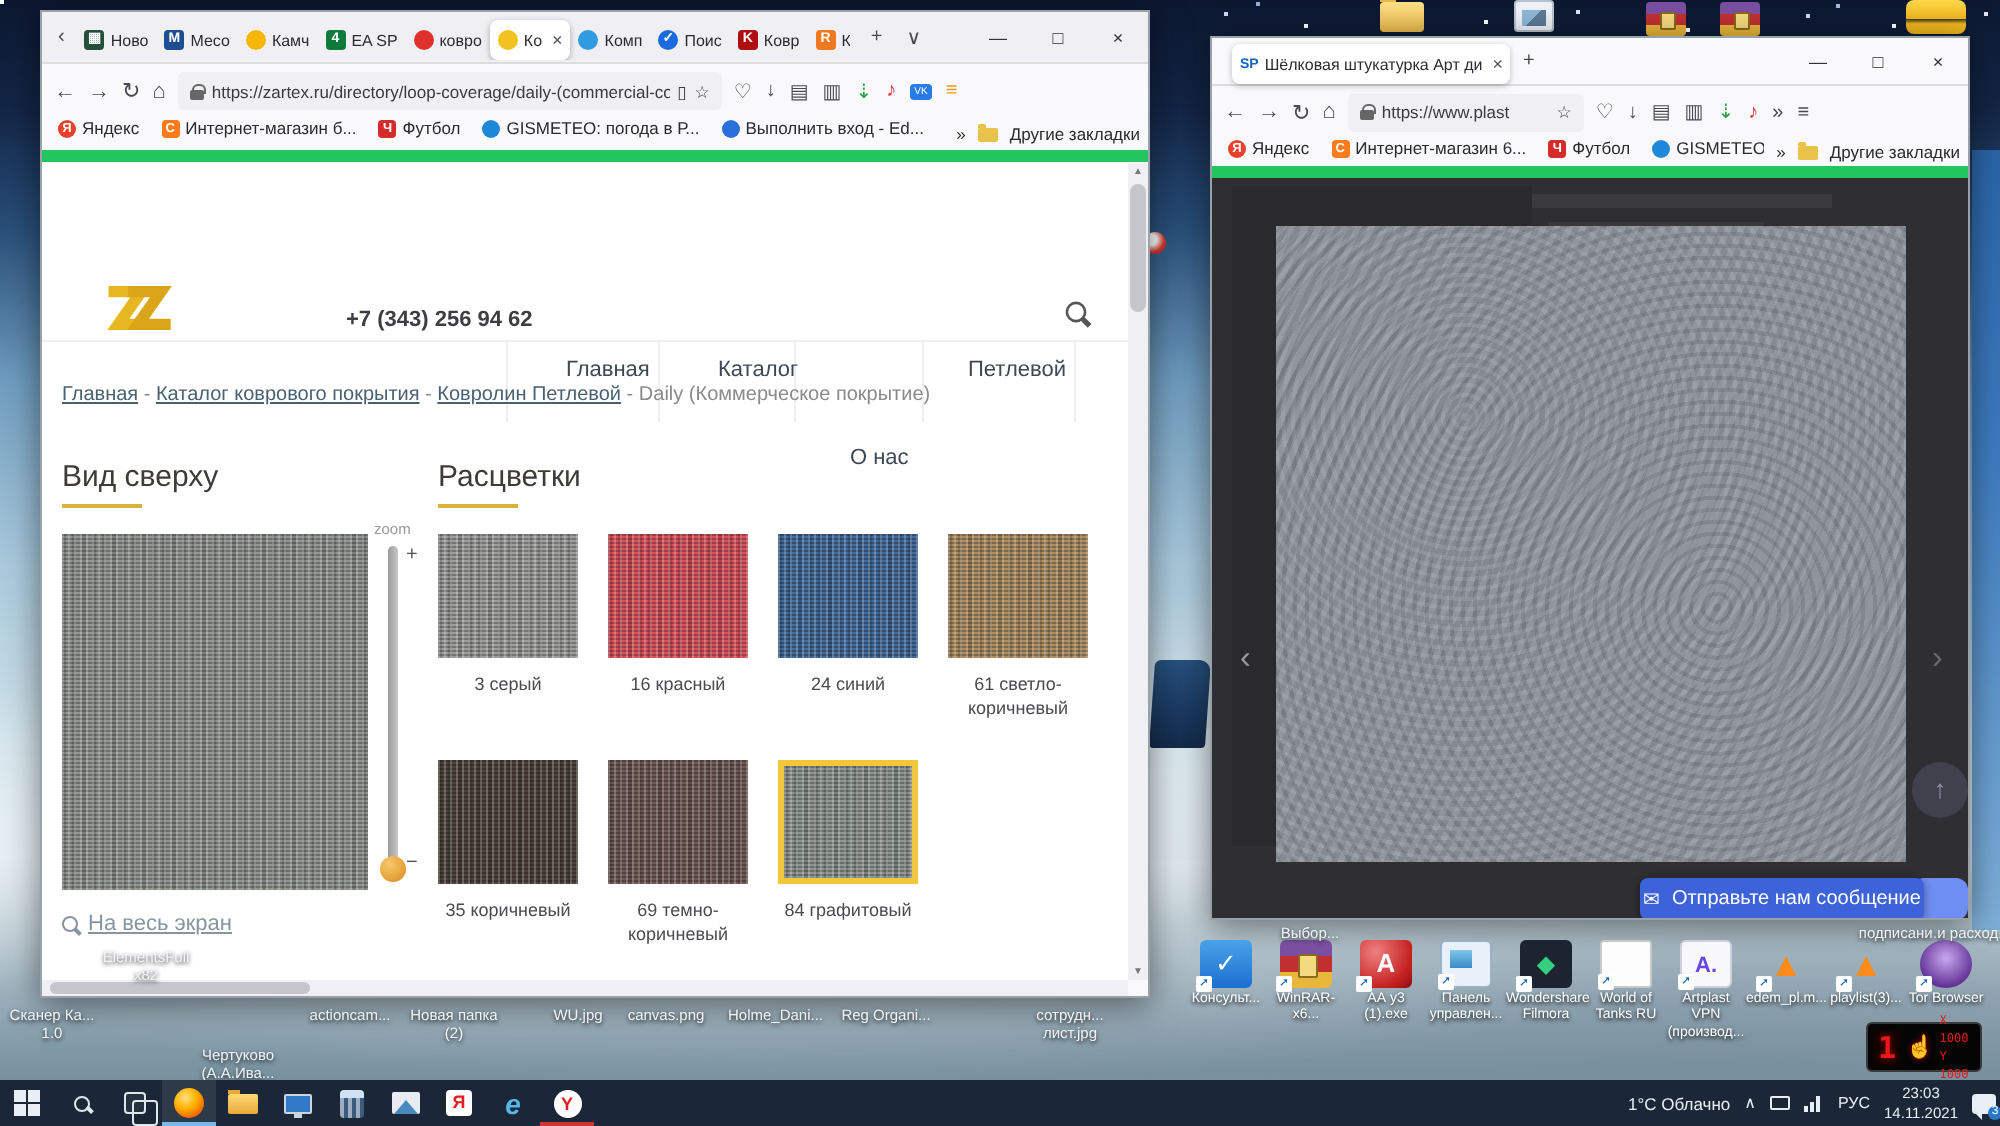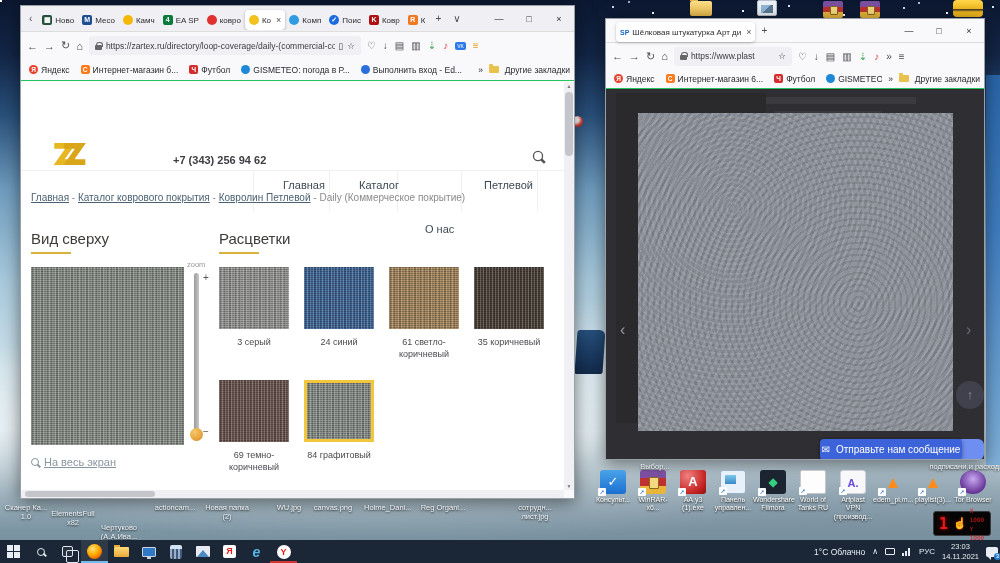--- a/index.html
+++ b/index.html
@@ -43,21 +43,21 @@
   .urlbar { display:flex; align-items:center; gap:4px; background:#f0f0f4; border-radius:3px;
     height:19px; padding:0 6px; font-size:8.5px; color:#3a3a42; overflow:hidden; }
   .url-text { white-space:nowrap; overflow:hidden; flex:1; }
   .lock { width:7px; height:5px; background:#666; border-radius:1px; position:relative; margin-top:3px; flex:0 0 auto; }
   .lock::before { content:""; position:absolute; top:-3px; left:1px; width:5px; height:4px;
     border:1px solid #666; border-bottom:none; border-radius:3px 3px 0 0; }
   .mag { width:8px; height:8px; border:1.5px solid currentColor; border-radius:50%; position:relative; flex:0 0 auto; }
   .mag::after { content:""; position:absolute; width:4px; height:1.5px; background:currentColor;
     transform:rotate(45deg); right:-3px; bottom:-1px; }
   .tool-icons { display:flex; align-items:center; gap:7px; font-size:10px; color:#4a4a52; flex:0 0 auto; }
-  .bkm-bar { display:flex; align-items:center; gap:11px; background:#f9f9fb; border-bottom:1px solid #22c55e;
+  .bkm-bar { display:flex; align-items:flex-start; gap:11px; background:#f9f9fb; border-bottom:6px solid #22c55e;
     padding:0 8px; font-size:8.5px; color:#2a2a30; overflow:hidden; position:relative; }
   .bkm { display:flex; align-items:center; gap:3px; flex:0 0 auto; }
   .bkm .fav { width:9px; height:9px; line-height:9px; font-size:6.5px; }
   .bkm-right { position:absolute; right:4px; top:0; height:100%; display:flex; align-items:center; gap:6px;
     background:#f9f9fb; padding-left:6px; }
   .folder-ico { width:10px; height:7px; background:#e8c24a; border-radius:1px; position:relative; }
   .folder-ico::before { content:""; position:absolute; top:-2px; left:0; width:4px; height:2px; background:#e8c24a; border-radius:1px 1px 0 0; }
 
   
   #left-win { left:20px; top:5px; width:555px; height:494px; }
@@ -385,20 +385,24 @@
         <span class="mag"></span>
         <span class="lbl">На весь экран</span>
       </div>
 
       <div class="swatch-grid" id="swatch-grid">
           <div class="swatch-cell">
             <div class="carpet sw-img" style="background-color: rgb(156, 156, 154);"></div>
             <div class="sw-label">3 серый</div>
           </div>
           <div class="swatch-cell">
+            <div class="carpet sw-img" style="background-color: rgb(216, 80, 90);"></div>
+            <div class="sw-label">16 красный</div>
+          </div>
+          <div class="swatch-cell">
             <div class="carpet sw-img" style="background-color: rgb(65, 105, 155);"></div>
             <div class="sw-label">24 синий</div>
           </div>
           <div class="swatch-cell">
             <div class="carpet sw-img" style="background-color: rgb(171, 139, 96);"></div>
             <div class="sw-label">61 светло-коричневый</div>
           </div>
           <div class="swatch-cell">
             <div class="carpet sw-img" style="background-color: rgb(77, 66, 57);"></div>
             <div class="sw-label">35 коричневый</div>
@@ -537,21 +541,21 @@
         <div class="dicon vlc"></div>
         <div class="lbl">playlist(3)...</div>
       </div>
       <div class="dt-item" style="left: 953px;">
         <div class="dicon tor"></div>
         <div class="lbl">Tor Browser</div>
       </div>
     </div>
   <div id="desktop-labels">
       <div class="frag" style="left: 3px; top: 503px;">Сканер Ка... 1.0</div>
-      <div class="frag" style="left: 50px; top: 509px;">ElementsFull x82</div>
+      <div class="frag" style="left: 50px; top: 474px;">ElementsFull x82</div>
       <div class="frag" style="left: 96px; top: 523px;">Чертуково (А.А.Ива...</div>
       <div class="frag" style="left: 152px; top: 503px;">actioncam...</div>
       <div class="frag" style="left: 204px; top: 503px;">Новая папка (2)</div>
       <div class="frag" style="left: 266px; top: 503px;">WU.jpg</div>
       <div class="frag" style="left: 310px; top: 503px;">canvas.png</div>
       <div class="frag" style="left: 364px; top: 503px;">Holme_Dani...</div>
       <div class="frag" style="left: 420px; top: 503px;">Reg Organi...</div>
       <div class="frag" style="left: 512px; top: 503px;">сотрудн... лист.jpg</div>
       <div class="frag" style="left: 632px; top: 462px;">Выбор...</div>
       <div class="frag" style="left: 928px; top: 462px;">подписани...</div>

